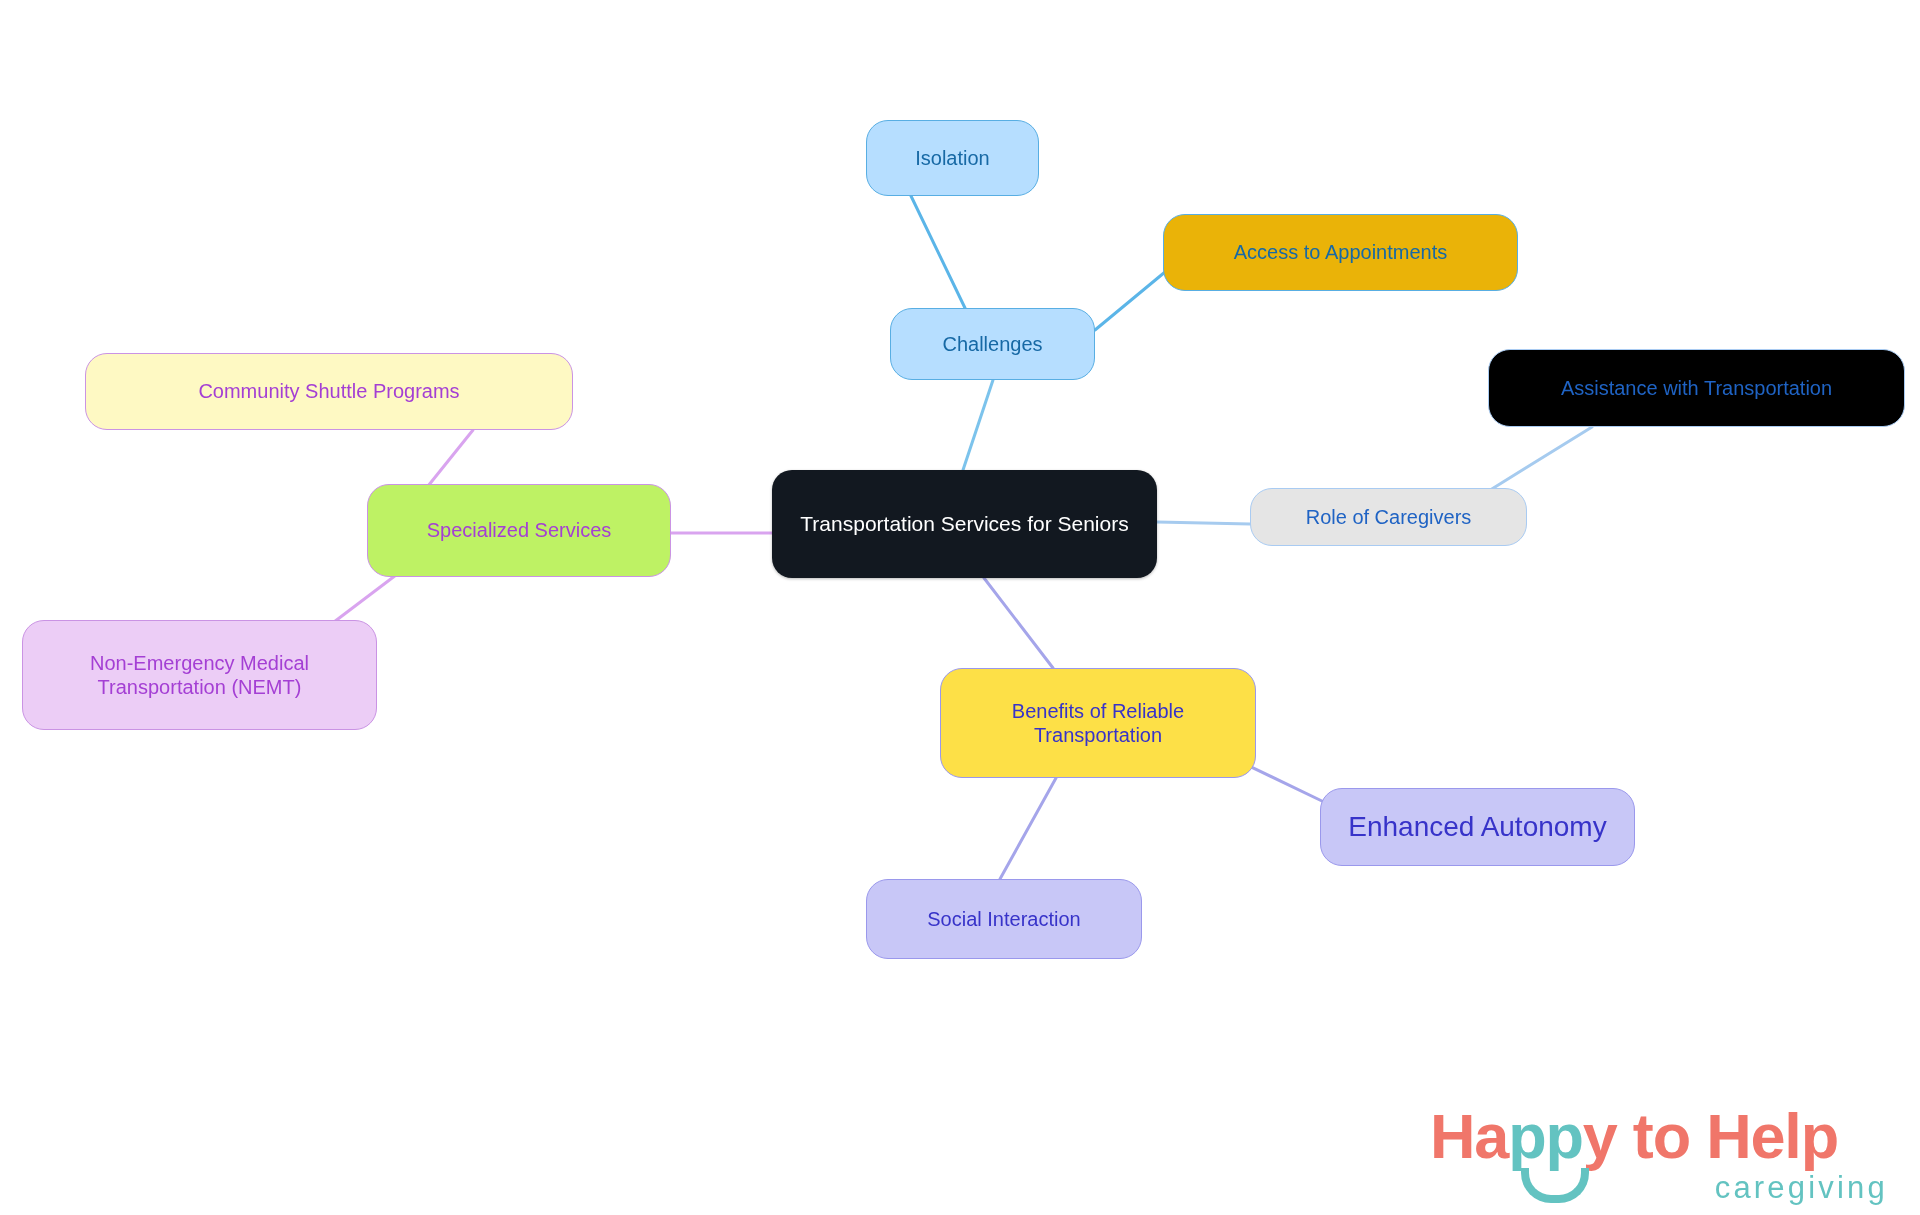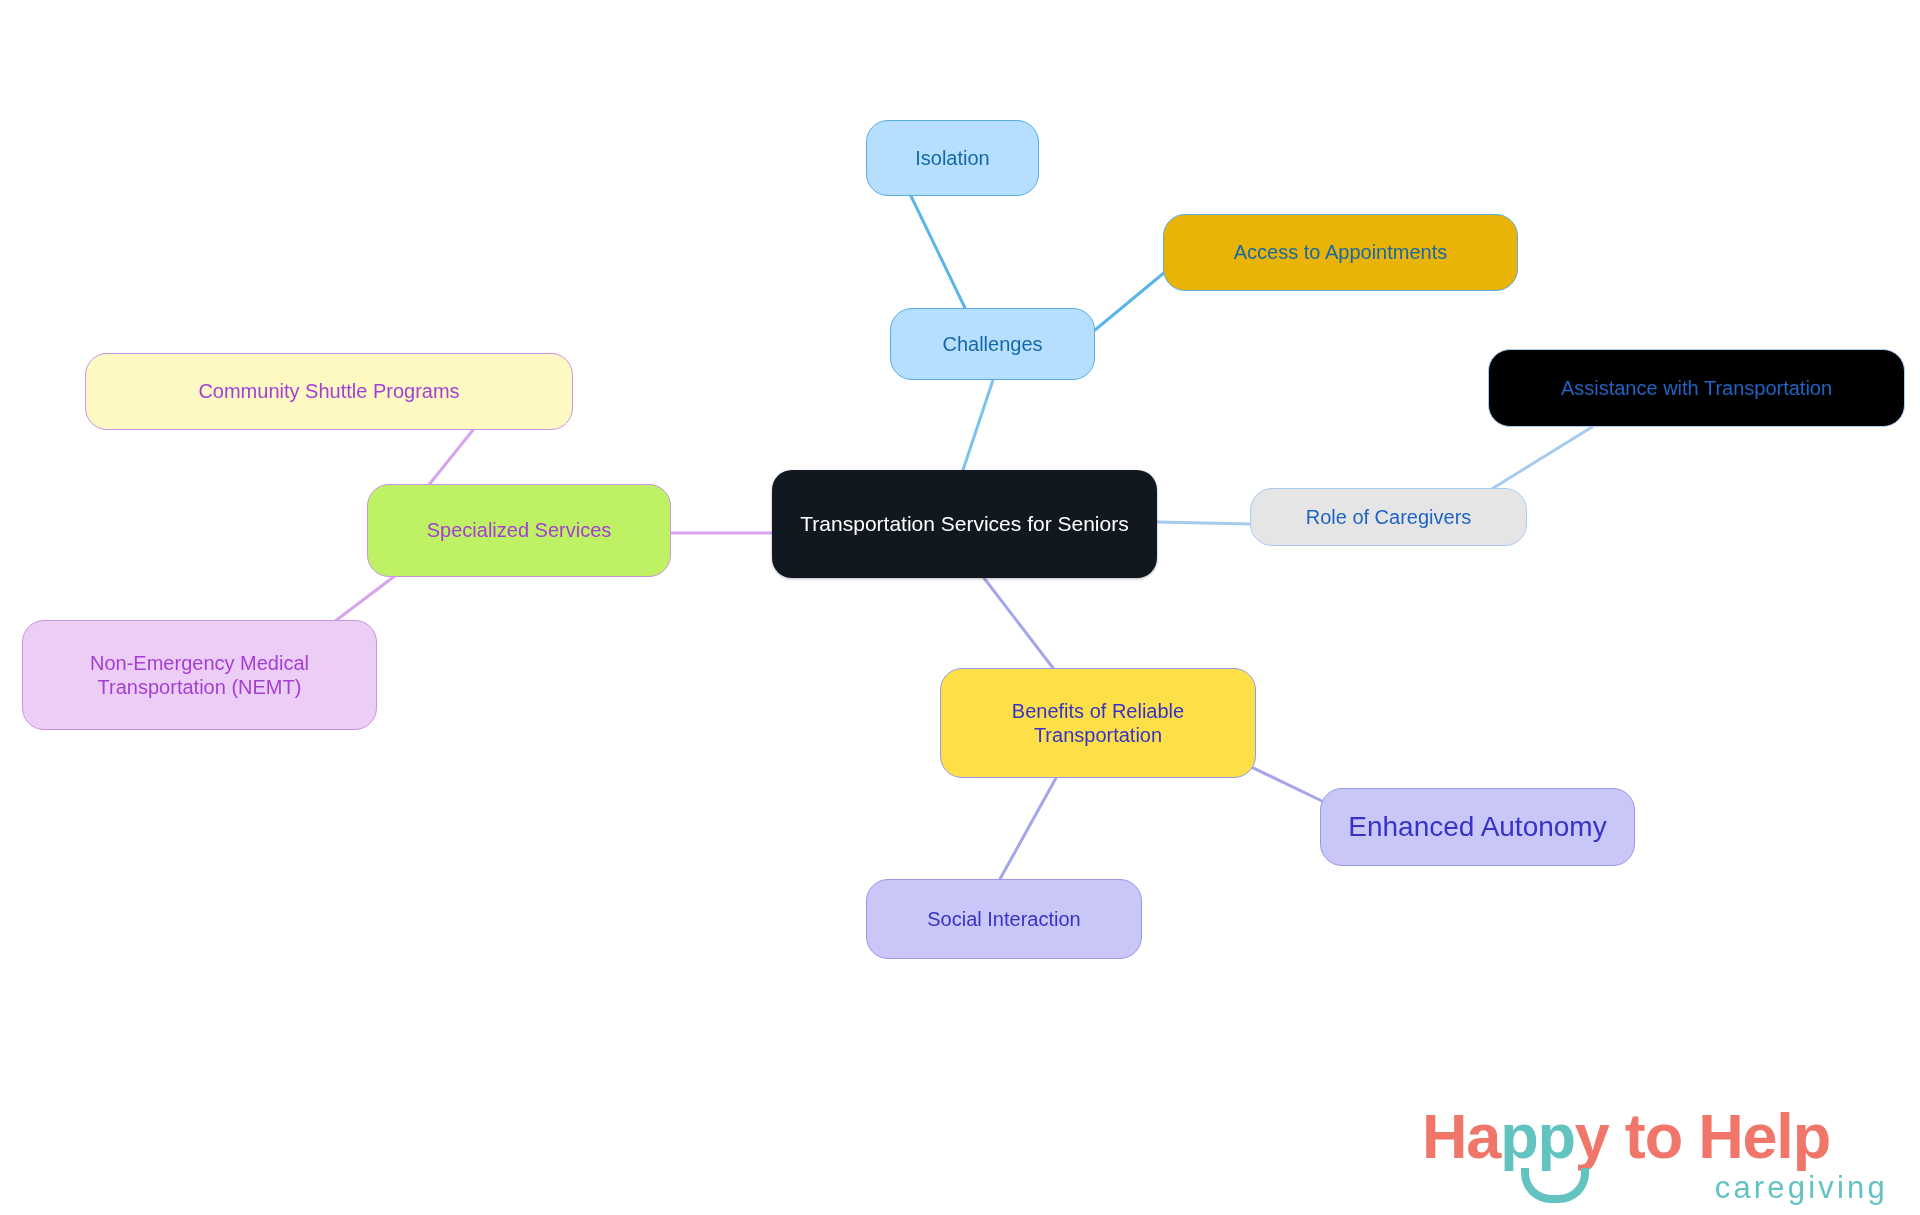--- a/index.html
+++ b/index.html
@@ -55,21 +55,21 @@
   
   #logo {
     position: absolute;
     left: 1422px;
     top: 1100px;
     width: 470px;
     height: 108px;
   }
   #logo-wordmark {
     position: absolute;
-    left: 0;
+    left: 8px;
     top: 0;
     font-size: 63px;
     font-weight: bold;
     letter-spacing: -1.2px;
     white-space: nowrap;
   }
   .logo-coral { color: #f0766a; }
   .logo-teal  { color: #63c3c1; }
   #logo-smile {
     position: absolute;

